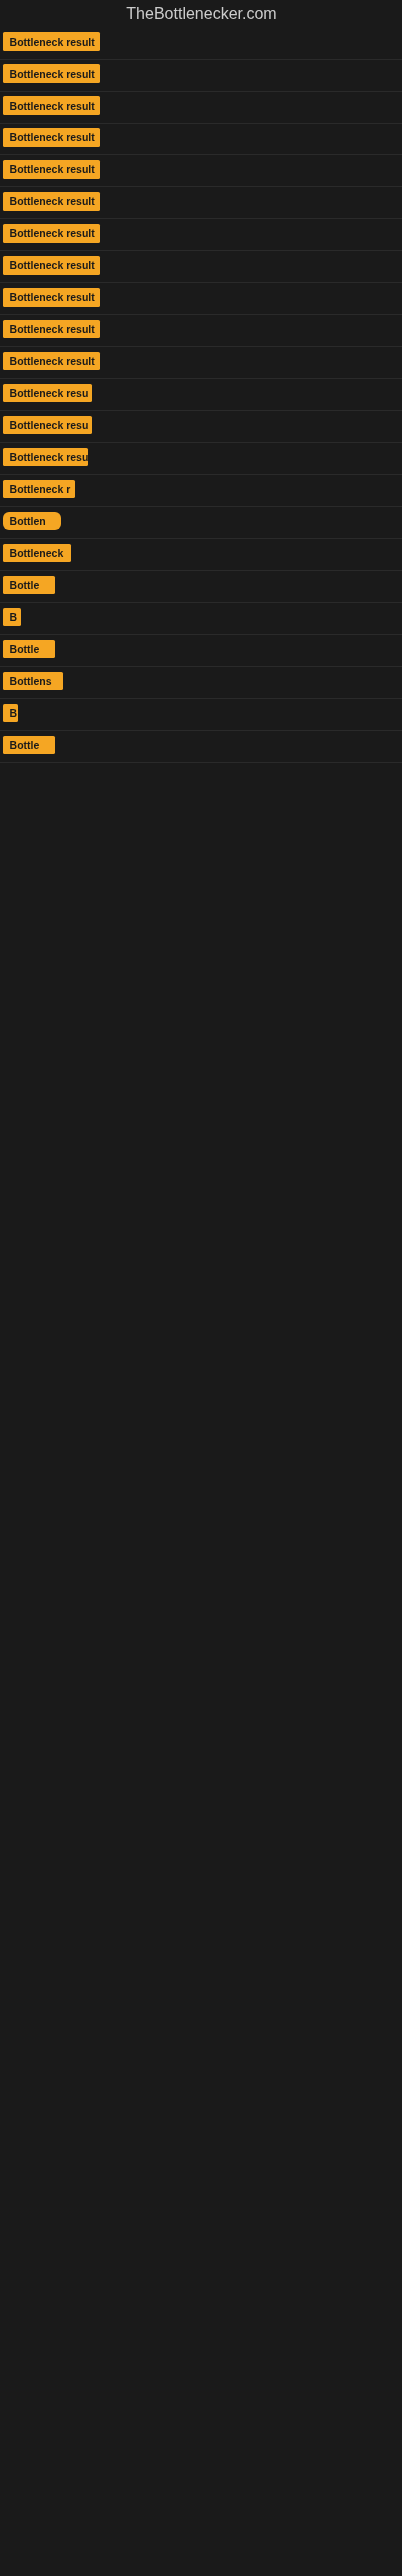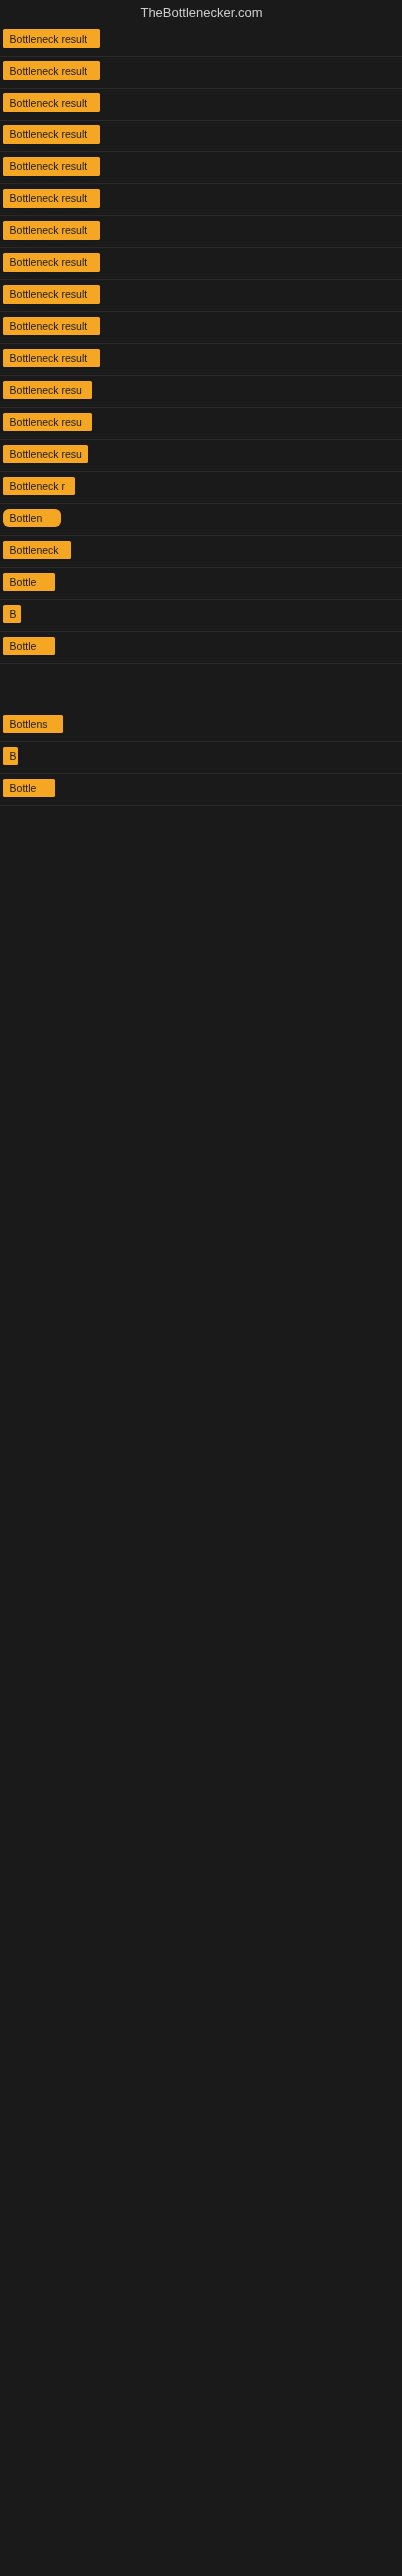--- a/index.html
+++ b/index.html
@@ -12,31 +12,31 @@
       background-color: #1a1a1a;
       width: 403px;
       min-height: 2576px;
       font-family: Arial, sans-serif;
       position: relative;
     }
 
     .site-title {
       text-align: center;
       color: #cccccc;
-      font-size: 13px;
+      font-size: 16px;
       padding: 4.8px 0;
       background-color: #1a1a1a;
     }
 
     .bottleneck-badge {
       display: inline-block;
       background-color: #f5a623;
       color: #1a1a1a;
       font-size: 10.5px;
-      font-weight: normal;
+      font-weight: bold;
       padding: 3.2px 6.4px;
       border-radius: 1.6px;
       white-space: nowrap;
       overflow: hidden;
     }
 
     .result-row {
       padding: 4.8px 3.2px;
       border-bottom: 0.8px solid #2a2a2a;
     }
@@ -60,17 +60,17 @@
     <div class="result-row"><span class="bottleneck-badge" style="max-width: 97px; width: 97px;">Bottleneck result</span></div>
     <div class="result-row"><span class="bottleneck-badge" style="max-width: 89px; width: 89px;">Bottleneck resu</span></div>
     <div class="result-row"><span class="bottleneck-badge" style="max-width: 89px; width: 89px;">Bottleneck resu</span></div>
     <div class="result-row"><span class="bottleneck-badge" style="max-width: 85px; width: 85px;">Bottleneck resu</span></div>
     <div class="result-row"><span class="bottleneck-badge" style="max-width: 72px; width: 92px;">Bottleneck r</span></div>
     <div class="result-row"><span class="bottleneck-badge" style="max-width: 58px; width: 58px; border-radius: 6px;">Bottlen</span></div>
     <div class="result-row"><span class="bottleneck-badge" style="max-width: 68px; width: 84px;">Bottleneck</span></div>
     <div class="result-row"><span class="bottleneck-badge" style="max-width: 52px; width: 52px;">Bottle</span></div>
     <div class="result-row"><span class="bottleneck-badge" style="max-width: 17.7px; width: 17.7px;">B</span></div>
     <div class="result-row"><span class="bottleneck-badge" style="max-width: 52px; width: 52px;">Bottle</span></div>
-    <div class="result-row"><span class="bottleneck-badge" style="max-width: 60px; width: 60px; margin-top: 46px;">Bottlens</span></div>
+    <div class="result-row"><span class="bottleneck-badge" style="max-width: 60px; width: 60px;">Bottlens</span></div>
     <div class="result-row"><span class="bottleneck-badge" style="max-width: 14.5px; width: 14.5px;">B</span></div>
     <div class="result-row"><span class="bottleneck-badge" style="max-width: 52px; width: 52px;">Bottle</span></div>
   </div>
 
 
 </body></html>

